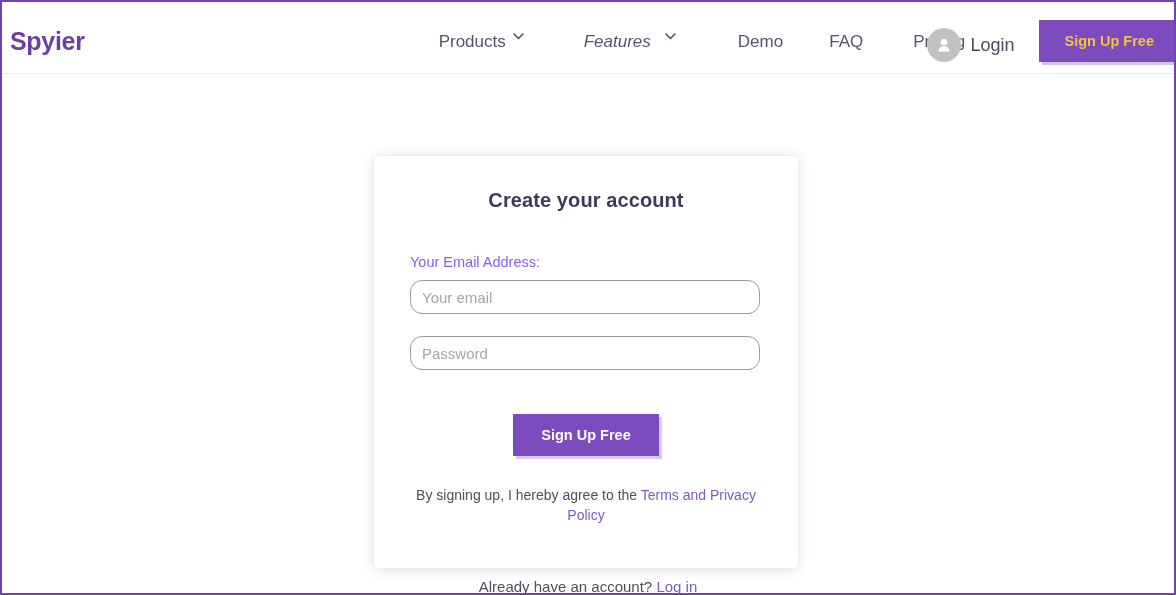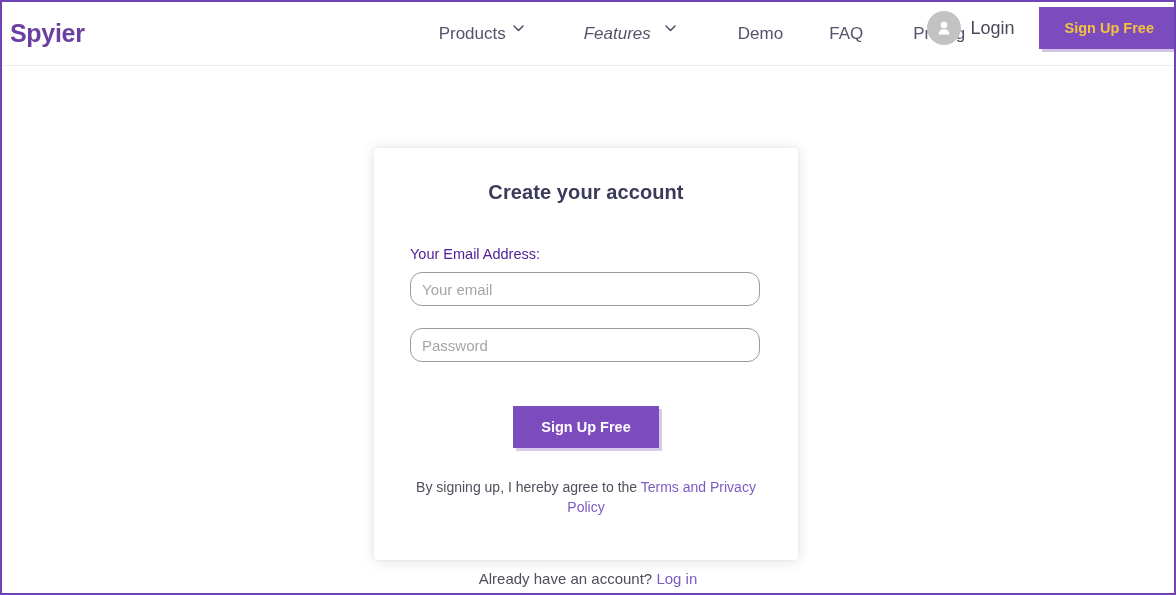--- a/index.html
+++ b/index.html
@@ -27,20 +27,21 @@
 
   
   .site-header {
     position: relative;
     height: 64px;
     background: #ffffff;
     display: flex;
     align-items: center;
     padding-left: 8px;
     border-bottom: 1px solid #ededed;
+    margin-top: 8px;
   }
 
   .brand-logo {
     font-size: 25px;
     font-weight: bold;
     color: #6b3fa0;
     letter-spacing: -0.3px;
     margin-left: 0px;
     white-space: nowrap;
   }
@@ -70,21 +71,21 @@
     top: 1px;
   }
   .chevron svg { display: block; }
 
   .auth-area {
     position: absolute;
     right: 0;
     top: 0;
     height: 52px;
     display: flex;
-    align-items: center;
+    align-items: flex-end;
   }
 
   .login-link {
     display: flex;
     align-items: center;
     gap: 10px;
     cursor: pointer;
     margin-right: 24px;
   }
 
@@ -144,21 +145,21 @@
     letter-spacing: 0.1px;
   }
 
   .field-group {
     margin-top: 25px;
   }
   .field-group.second { margin-top: 22px; }
 
   .field-label {
     font-size: 14.5px;
-    color: #4c1d95;
+    color: #8b5cf6;
     display: block;
     margin-bottom: 10px;
     margin-top: 42px;
   }
 
   .text-input {
     width: 350px;
     height: 34px;
     border: 1px solid #9b9b9b;
     background: #ffffff;

